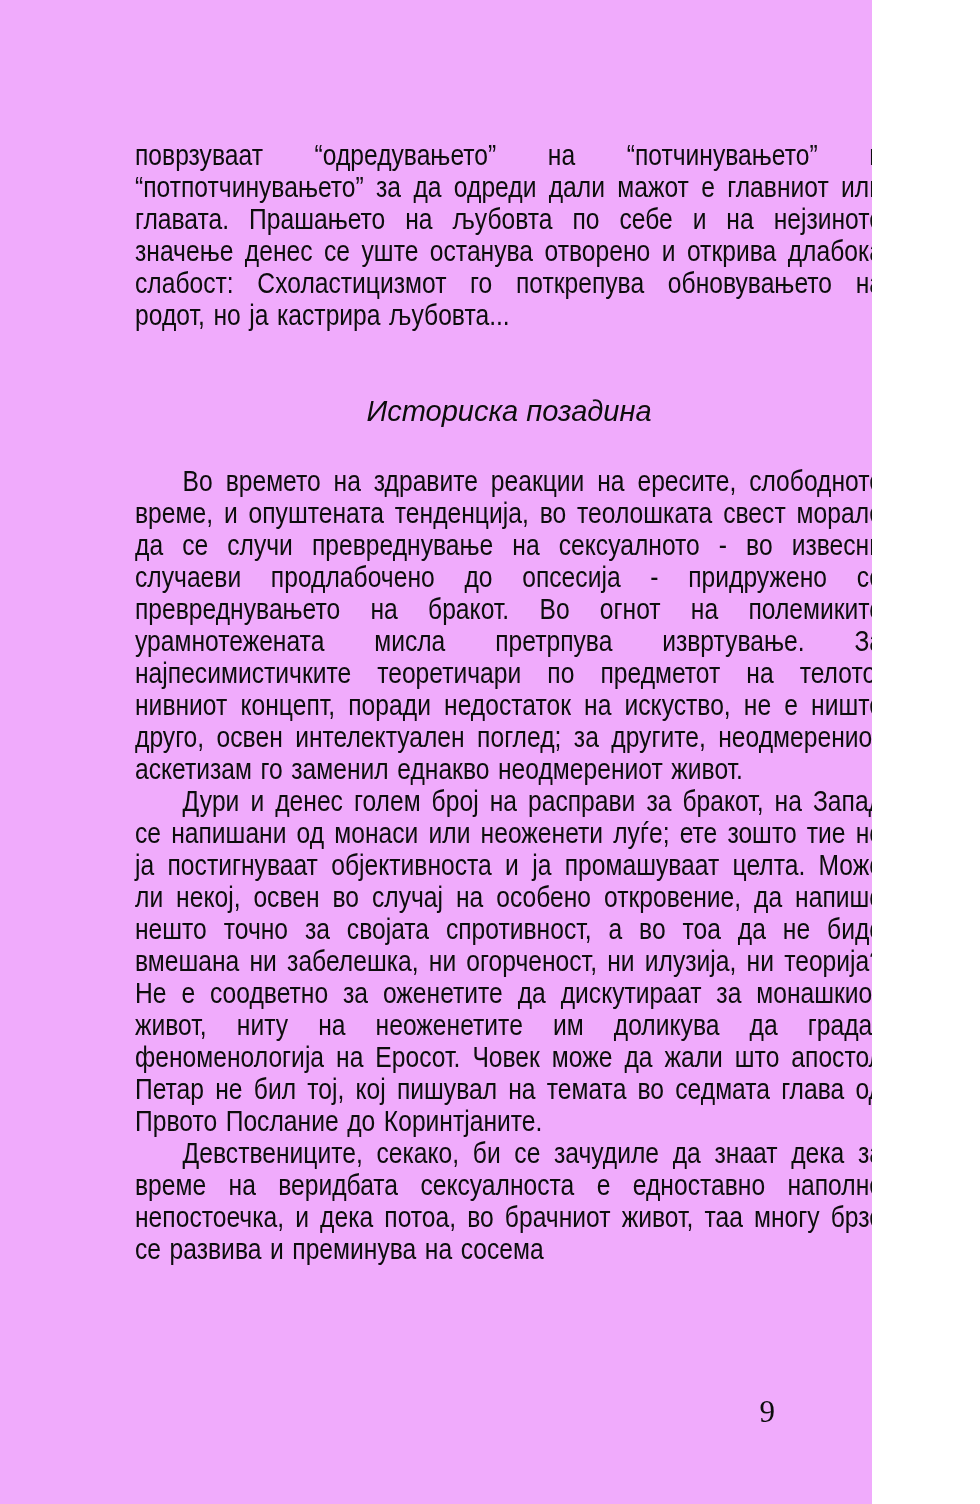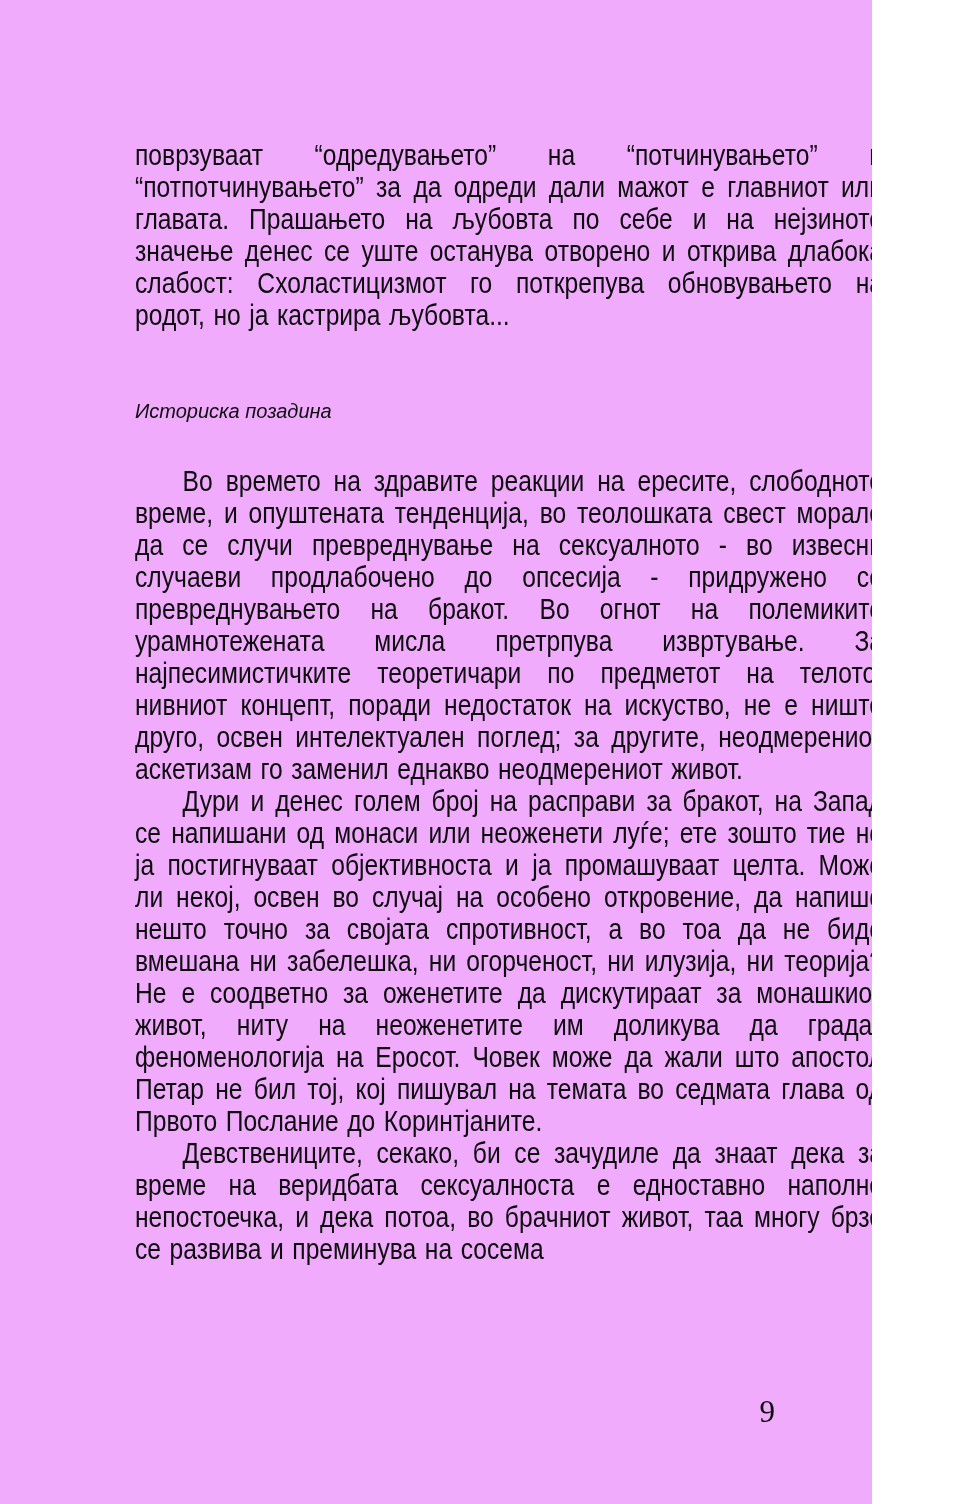--- a/index.html
+++ b/index.html
@@ -34,25 +34,25 @@
     line-height: 32px;
     text-align: justify;
     word-spacing: 2px;
   }
   .para.indent {
     text-indent: 56px;
   }
   .heading {
     width: 748px;
     margin: 64px 0 38px 0;
-    font-size: 20px;
+    font-size: 29px;
     line-height: 32px;
     font-weight: normal;
     font-style: italic;
-    text-align: left;
+    text-align: center;
     color: #0d0d0d;
   }
   .page-number {
     position: absolute;
     top: 1395px;
     right: 97px;
     font-family: "Liberation Serif", serif;
     font-size: 31px;
     line-height: 34px;
     color: #0d0d0d;

